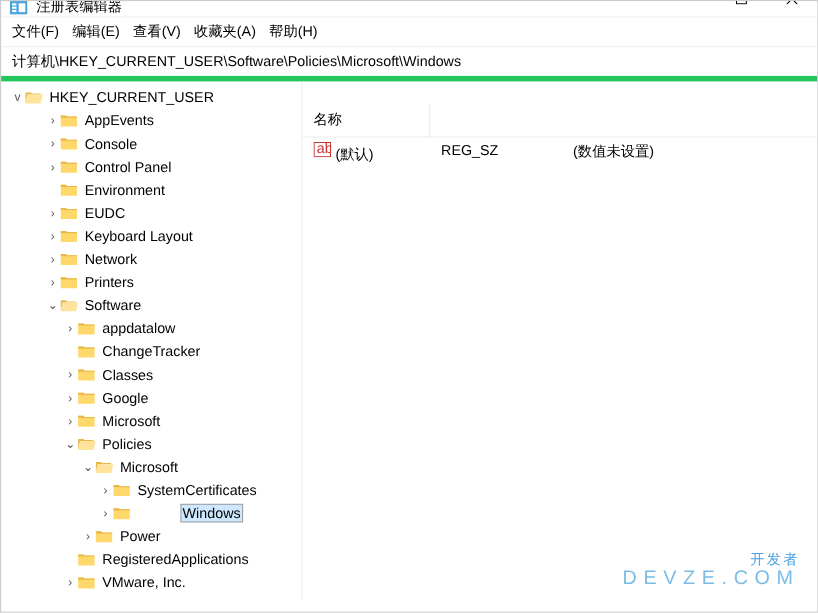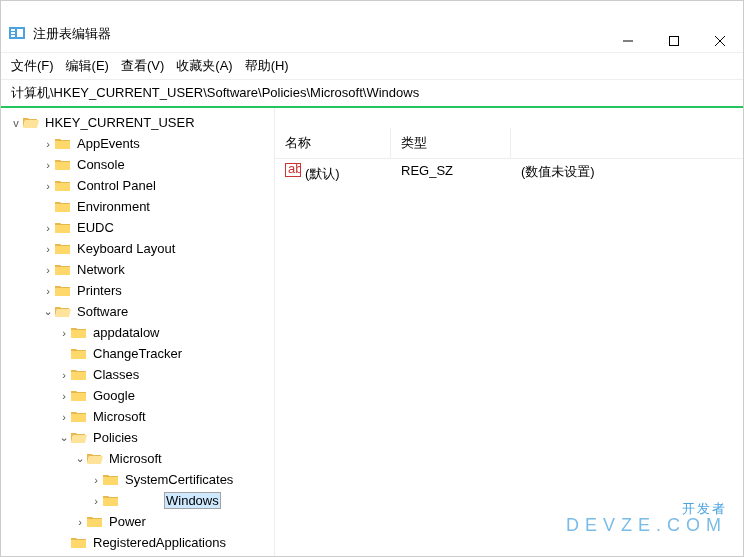--- a/index.html
+++ b/index.html
@@ -1,24 +1,24 @@
 <!DOCTYPE html>
 <html><head>
 <meta charset="utf-8">
 <style>
 * { margin: 0; padding: 0; box-sizing: border-box; font-family: "Microsoft YaHei", "Segoe UI", sans-serif; font-size: 13px; }
 body { background: #fff; width: 744px; height: 557px; overflow: hidden; position: relative; border: 1px solid #ccc; }
-.titlebar { display: flex; align-items: flex-start; height: 28px; padding-left: 8px; border-bottom: 1px solid #eee; margin-top: 24px; }
+.titlebar { display: flex; align-items: flex-end; height: 15px; padding-left: 8px; border-bottom: 1px solid #eee; }
 .titlebar .app-icon { width: 16px; height: 16px; margin-right: 8px; }
 .titlebar .title { flex: 1; }
 .win-controls { display: flex; }
 .win-btn { width: 46px; height: 32px; display: flex; align-items: center; justify-content: center; }
 .menubar { display: flex; gap: 12px; padding: 4px 10px; border-bottom: 1px solid #eee; }
 .menu-item { cursor: default; }
-.pathbar { padding: 4px 10px; border-bottom: 2px solid #22c55e; white-space: nowrap; overflow: hidden; }
+.pathbar { padding: 4px 10px; border-bottom: 5px solid #22c55e; white-space: nowrap; overflow: hidden; }
 .main { display: flex; height: calc(557px - 32px - 28px - 26px); }
 .tree { width: 274px; border-right: 1px solid #eee; overflow: hidden; padding-top: 4px; }
 .row { display: flex; align-items: center; height: 21px; white-space: nowrap; }
 .indent { display: inline-block; }
 .tw { width: 14px; text-align: center; color: #555; font-size: 11px; }
 .folder-icon { width: 16px; height: 14px; margin-right: 4px; flex-shrink: 0; }
 .label { padding: 0 2px; }
 .label.selected { background: #cde8ff; border: 1px solid #a3a3a3; padding: 0 1px; margin-left: 41px; }
 .values { flex: 1; margin-top: 20px; }
 .val-header { display: flex; border-bottom: 1px solid #eee; }
@@ -283,21 +283,20 @@
         <span class="folder-icon"><svg viewBox="0 0 16 14">
             <path d="M0 2 L5 2 L6 3 L15 3 L15 12 L0 12 Z" fill="#ffd86b"></path>
             <path d="M0 2 L5 2 L6 3 L15 3 L15 4 L0 4 Z" fill="#e8b84d"></path>
           </svg></span>
         <span class="label">Wow6432Node</span>
       </div>
     </div>
   <div class="values">
     <div class="val-header">
       <div class="col-name">名称</div>
-      <div class="col-type">类型</div>
     </div>
     <div id="val-rows">
         <div class="val-row">
           <div class="col-name"><span class="val-icon"><svg viewBox="0 0 16 14">
                 <rect x="0.5" y="0.5" width="15" height="13" fill="#fff" stroke="#c33"></rect>
                 <text x="3" y="10" font-size="8" fill="#c33" font-family="sans-serif">ab</text>
               </svg></span><span>(默认)</span></div>
           <div class="col-type">REG_SZ</div>
           <div class="col-data">(数值未设置)</div>
         </div>

